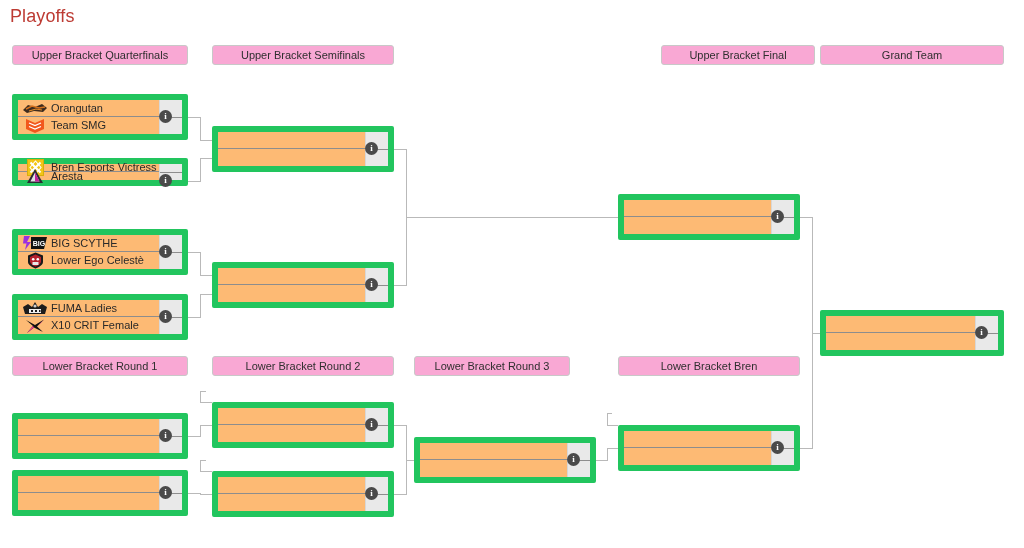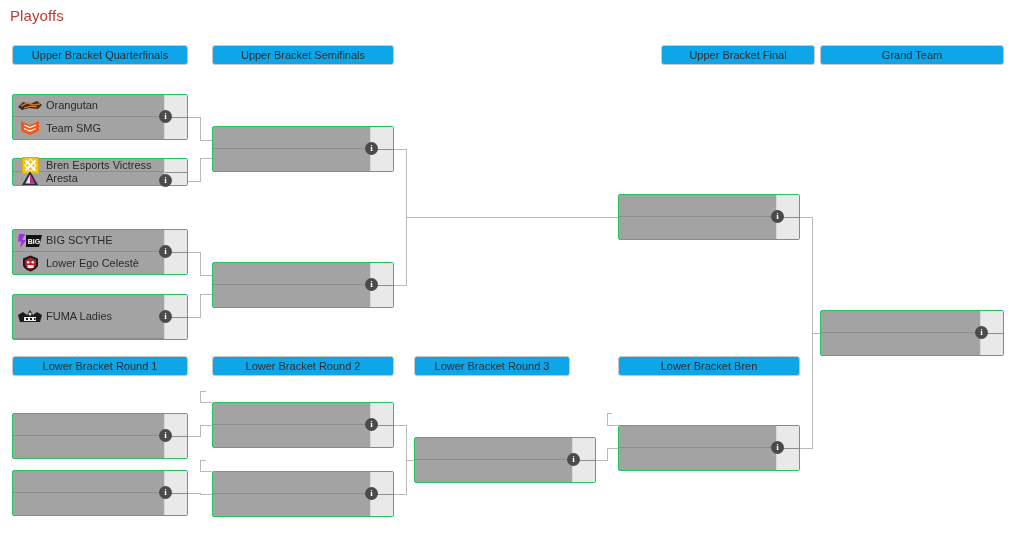--- a/index.html
+++ b/index.html
@@ -9,47 +9,47 @@
     font-family:"Liberation Sans","DejaVu Sans",sans-serif;
     overflow:hidden;
     position:relative;
     -webkit-font-smoothing:antialiased;
   }
   #bracket-root{position:absolute;left:0;top:0;width:1024px;height:548px;}
 
   
   .page-title{
     position:absolute;left:10px;top:2px;
-    font-size:15px;line-height:28px;
+    font-size:18px;line-height:28px;
     color:#bd3b33;
     font-weight:400;
     letter-spacing:0.1px;
     white-space:nowrap;
   }
 
   
   .round-header{
     position:absolute;
     height:20px;
-    background:#0ea5e9;
+    background:#f9a8d4;
     border:1px solid #c8c8c8;
     border-radius:3px;
     box-sizing:border-box;
     display:flex;align-items:center;justify-content:center;
     font-size:11px;color:#2f2f2f;
     white-space:nowrap;
     overflow:hidden;
   }
 
   
   .match{
     position:absolute;
     box-sizing:border-box;
-    border:1px solid #22c55e;
-    background:#a3a3a3;
+    border:6px solid #22c55e;
+    background:#fdba74;
     border-radius:2px;
     display:flex;
     flex-direction:column;
     overflow:visible;
   }
   .match .rows{
     position:absolute;left:0;top:0;bottom:0;right:23px;
     display:flex;flex-direction:column;
   }
   .match .row{
@@ -255,20 +255,30 @@
             <span class="team-logo">
               <svg width="26" height="15" viewBox="0 0 26 15">
                 <path d="M1 6 L6 3 L10 6 L13 1 L16 6 L20 3 L25 6 L23 13 L3 13 Z" fill="#1c1c1c"></path>
                 <rect x="7" y="8" width="12" height="4" fill="#f0f0f0"></rect>
                 <path d="M9 9 h2 v2 h-2 z M13 9 h2 v2 h-2 z M17 9 h1.5 v2 H17 z" fill="#1c1c1c"></path>
                 <circle cx="13" cy="5" r="1.6" fill="#cfcfcf"></circle>
               </svg>
             </span>
             <span class="team-name">FUMA Ladies</span>
           </div>
+          <div class="row bottom">
+            <span class="team-logo">
+              <svg width="22" height="16" viewBox="0 0 22 16">
+                <path d="M2 2 L11 7 L20 1.5 L13 8.5 L19 14 L10 9.5 L3 15 L9 8 Z" fill="#111"></path>
+                <path d="M10 9.5 L3 15 L9 8 Z" fill="#ef3b9a"></path>
+                <path d="M20 1.5 L13 8.5 L17 5 Z" fill="#ef3b9a"></path>
+              </svg>
+            </span>
+            <span class="team-name">X10 CRIT Female</span>
+          </div>
         </div>
         <div class="scorecol">
           <div class="sc top"></div>
           <div class="sc"></div>
         </div>
       </div>
       <div class="info-badge" style="left: 159px; top: 310px;">i</div>
       <div class="match" style="left: 212px; top: 126px; width: 182px; height: 46px;">
         <div class="rows">
           <div class="row top">

